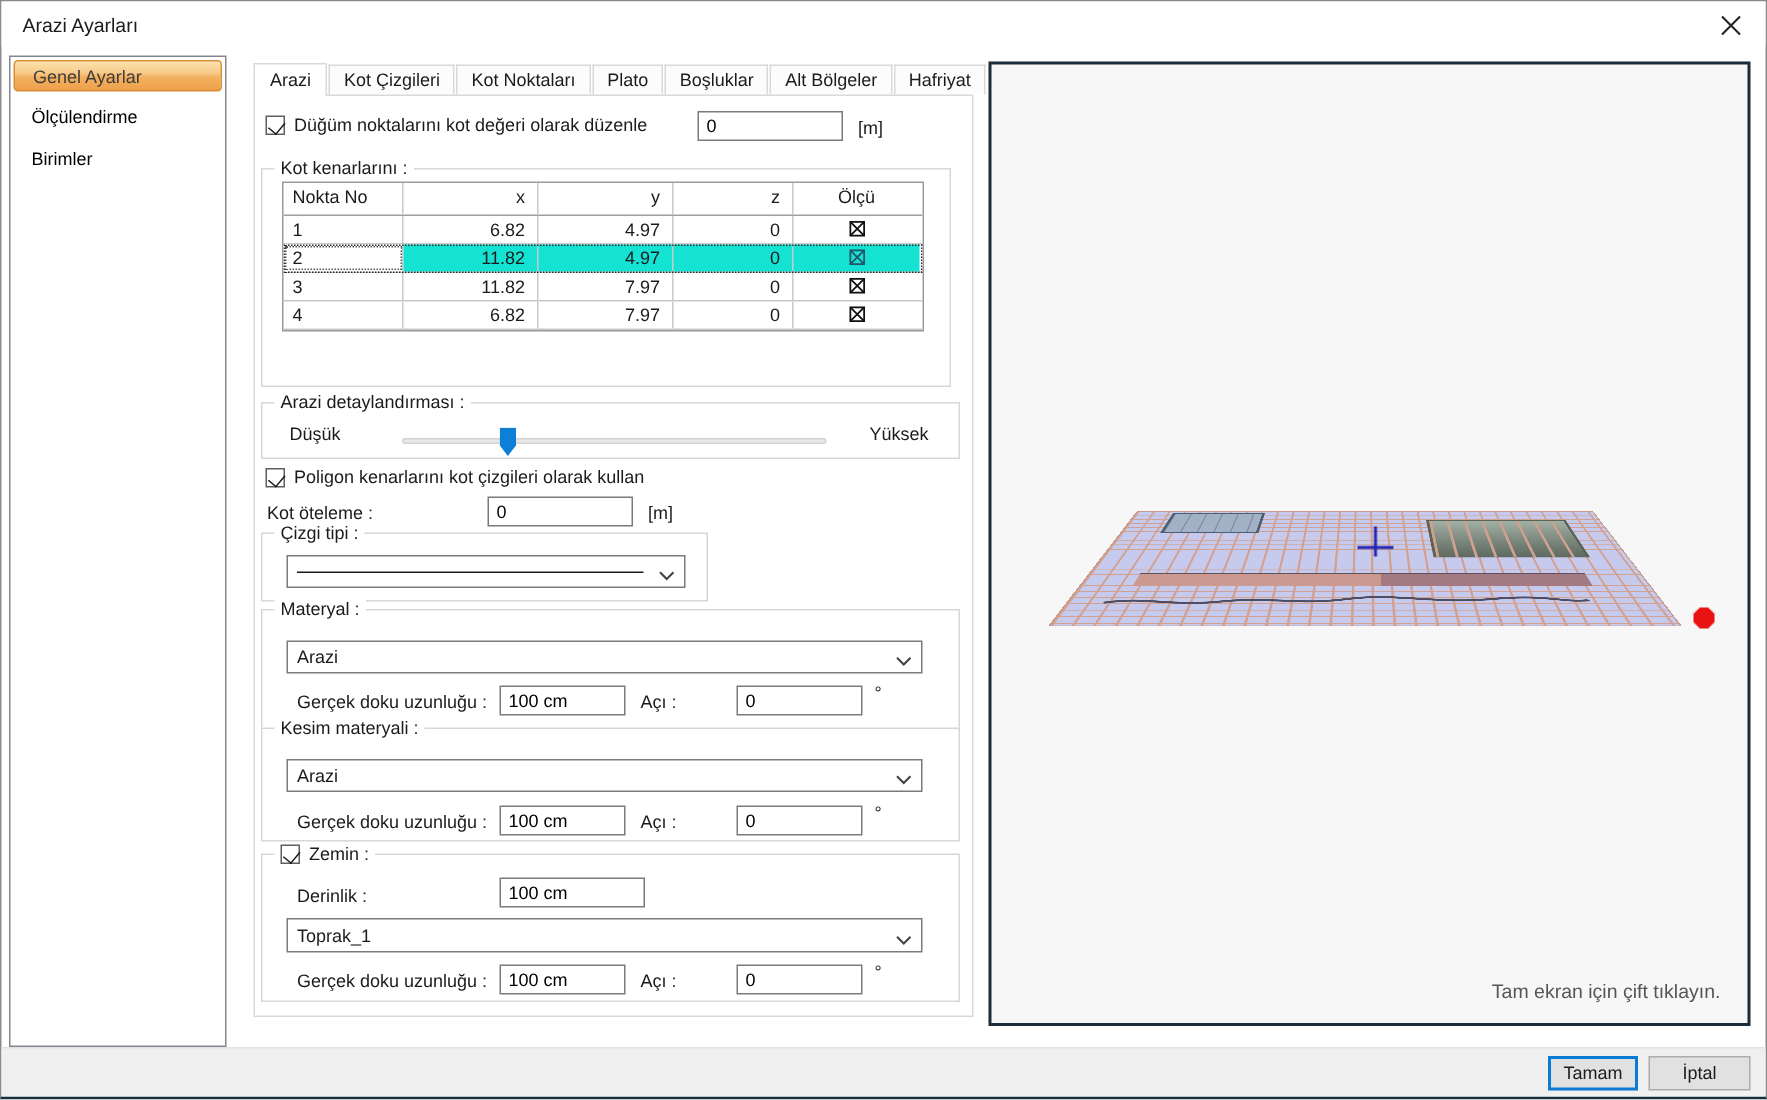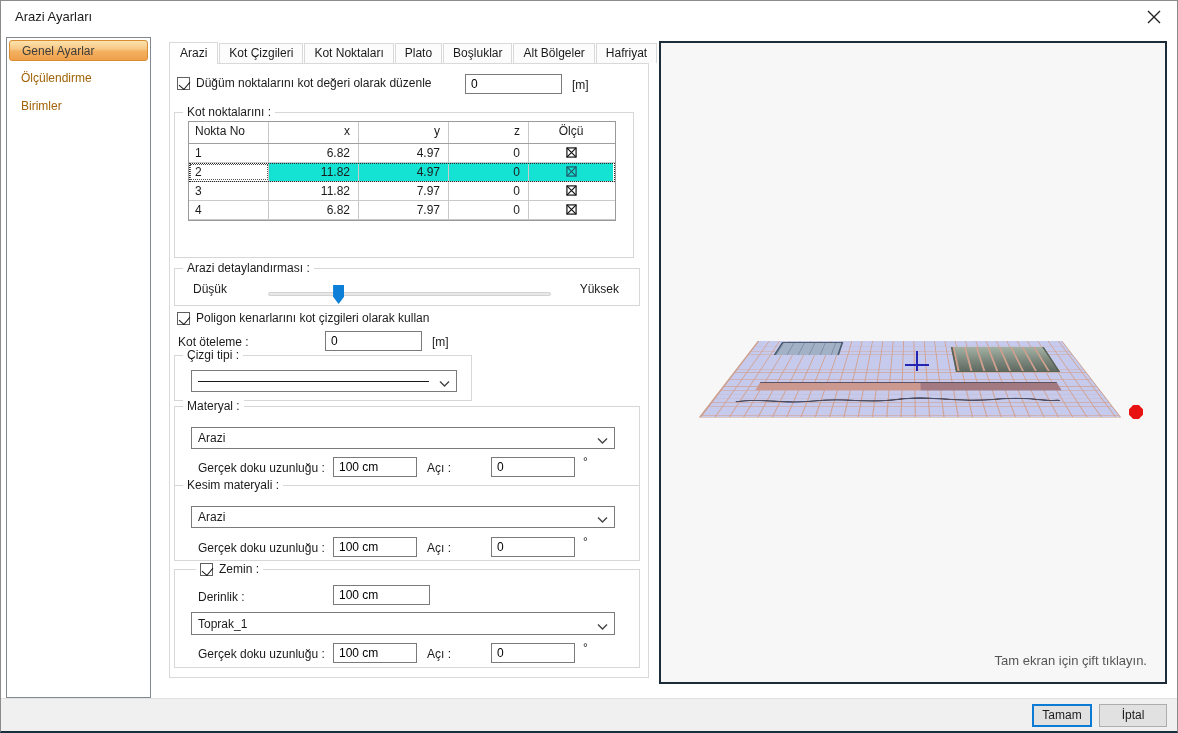--- a/index.html
+++ b/index.html
@@ -15,21 +15,21 @@
   
   .titlebar { position:absolute; left:0; top:0; width:100%; height:30px; background:#fff; }
   .title { position:absolute; left:14px; top:8px; font-size:13px; }
   .close-btn { position:absolute; right:14px; top:7px; width:18px; height:18px; cursor:pointer; }
   .close-btn svg { width:100%; height:100%; stroke:#222; stroke-width:1.4; fill:none; }
   
   .sidebar {
     position:absolute; left:5px; top:36px; width:145px; height:661px;
     background:#fff; border:1px solid #828790;
   }
-  .side-item { height:21px; line-height:20px; padding-left:12px; margin:2px 2px 7px 2px; color:#a16207; }
+  .side-item { height:21px; line-height:20px; padding-left:12px; margin:2px 2px 7px 2px; color:#000000; }
   .side-item.selected {
     background:linear-gradient(#fce3ad 0%, #f8c987 40%, #f3b160 55%, #efa04c 100%);
     border:1px solid #d98b32; border-radius:3px; color:#3c3c3c;
   }
   
   .tabs-area { position:absolute; left:168px; top:42px; width:480px; height:635px; }
   .tab-strip { display:flex; align-items:flex-end; height:20px; }
   .tab {
     border:1px solid #d9d9d9; border-bottom:none; background:#fcfcfc;
     padding:2px 9px 3px 9px; margin-right:1px; font-size:12px; cursor:pointer; white-space:nowrap;
@@ -152,21 +152,21 @@
     <div class="tab-page">
 
       <div class="cbx-row" style="left:7px; top:12px;">
         <span class="cbx checked"></span>
         <span class="lbl-inline">Düğüm noktalarını kot değeri olarak düzenle</span>
       </div>
       <input class="tbox" style="left: 295px; top: 10px; width: 97px; height: 20px;" value="0">
       <span class="unit" style="left:402px; top:14px;">[m]</span>
 
       <div class="group" style="left:4px; top:48px; width:460px; height:146px;">
-        <span class="group-label">Kot noktalarını :</span>
+        <span class="group-label">Kot kenarlarını :</span>
         <div class="ktable">
           <div class="trow thead">
             <div class="tc c0">Nokta No</div>
             <div class="tc c1">x</div>
             <div class="tc c2">y</div>
             <div class="tc c3">z</div>
             <div class="tc c4">Ölçü</div>
           </div>
           <div class="trow">
             <div class="tc c0">1</div>
@@ -279,21 +279,21 @@
           </span>
         </div>
         <span class="lbl" style="left:23px; top:55px;">Gerçek doku uzunluğu :</span>
         <input class="tbox" style="left: 158px; top: 51px; width: 84px; height: 20px;" value="100 cm">
         <span class="lbl" style="left:252px; top:55px;">Açı :</span>
         <input class="tbox" style="left: 316px; top: 51px; width: 84px; height: 20px;" value="0">
         <span class="lbl" style="left:408px; top:49px;">°</span>
       </div>
 
       <div class="group" style="left:4px; top:505px; width:466px; height:99px;">
-        <span class="group-label" style="left:21px; display:flex; gap:6px; align-items:center;">
+        <span class="group-label" style="left:8px; display:flex; gap:6px; align-items:center;">
           <span class="cbx checked"></span>
           <span>Zemin :</span>
         </span>
         <span class="lbl" style="left:23px; top:20px;">Derinlik :</span>
         <input class="tbox" style="left: 158px; top: 15px; width: 97px; height: 20px;" value="100 cm">
         <div class="combo" style="left:16px; top:42px; width:424px; height:23px;">
           <span>Toprak_1</span>
           <span class="chev">
             <svg viewBox="0 0 11 8">
                 <polyline points="1,1.5 5.5,6 10,1.5"></polyline>

